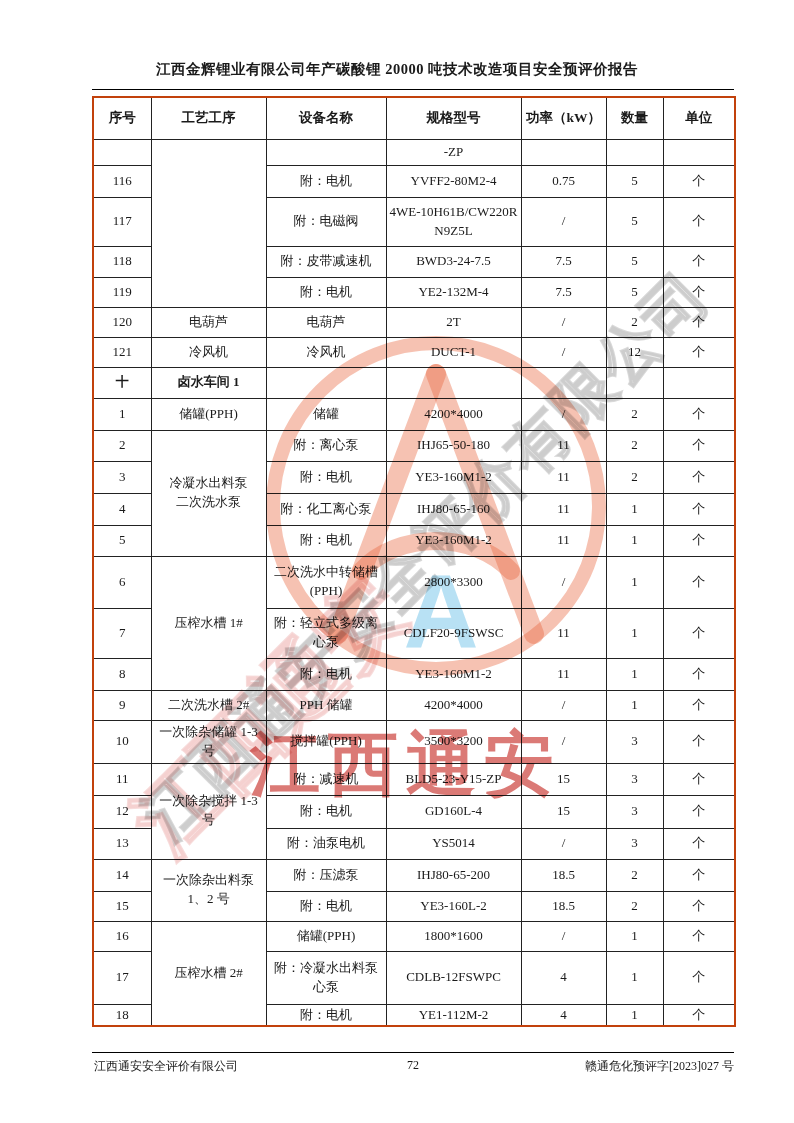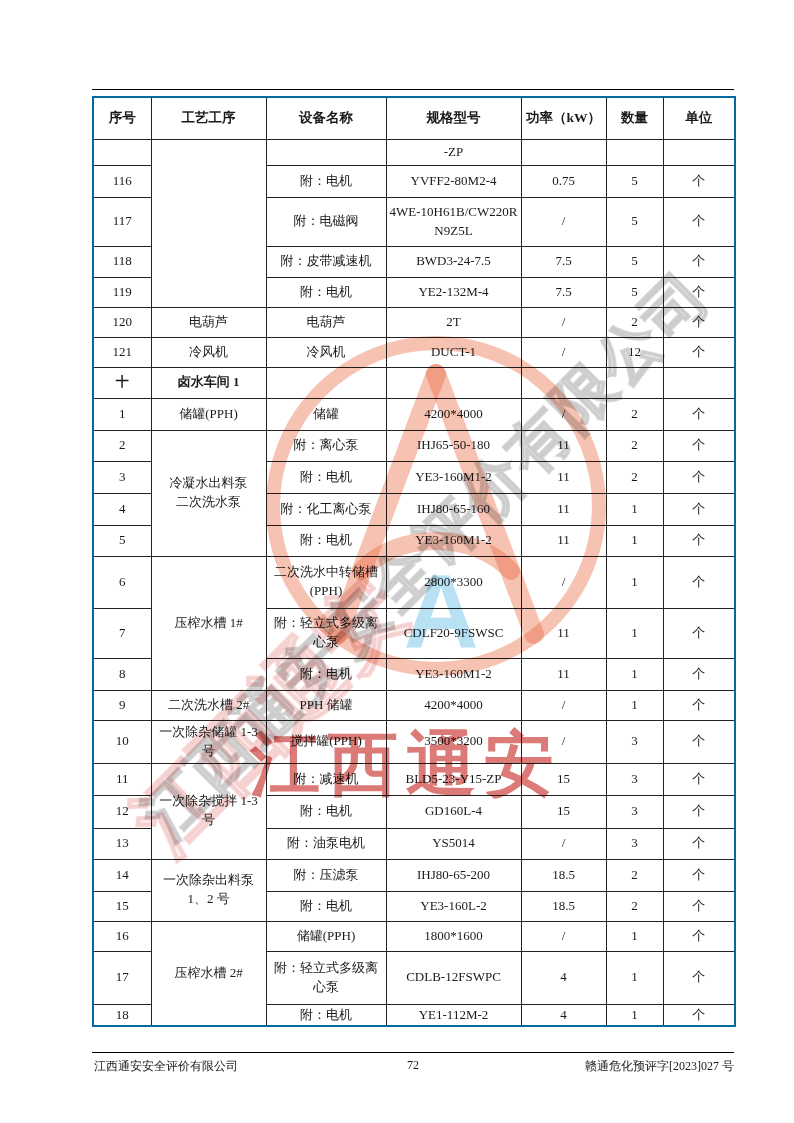--- a/index.html
+++ b/index.html
@@ -6,21 +6,21 @@
   html,body { width:794px; height:1123px; background:#ffffff; overflow:hidden;
     font-family:"Liberation Serif","DejaVu Serif",serif; color:#1a1a1a; }
   #page { position:relative; width:794px; height:1123px; background:#fff; }
 
   .doc-title { position:absolute; top:60px; left:0; width:794px; text-align:center;
     font-size:14.5px; font-weight:600; letter-spacing:0.5px; }
   .header-rule { position:absolute; top:89px; left:92px; width:642px; height:0;
     border-top:1.5px solid #000; }
 
   table.equip { position:absolute; top:96px; left:92px; width:642px;
-    border-collapse:collapse; table-layout:fixed; border:2px solid #0369a1; }
+    border-collapse:collapse; table-layout:fixed; border:2px solid #c2410c; }
   table.equip th, table.equip td { border:1px solid #222; text-align:center;
     vertical-align:middle; font-size:13px; line-height:1.45; padding:1px 2px;
     overflow:hidden; }
   table.equip th { font-weight:bold; font-size:13.5px; height:42px; }
   td.c-spec { word-break:break-all; }
   td.c-proc { white-space:pre-line; }
   .b { font-weight:bold; }
 
   .footer-rule { position:absolute; top:1052px; left:92px; width:642px; height:0;
     border-top:1.2px solid #000; }
@@ -45,20 +45,21 @@
     font-family:"Liberation Sans","DejaVu Sans",sans-serif;
     color:rgba(125,200,235,0.55); z-index:6; }
   #wm-red-text { left:250px; top:718px; font-size:70px; font-weight:bold;
     letter-spacing:8px; white-space:nowrap; color:rgba(197,40,34,0.62); z-index:7; }
 </style>
 </head>
 <body>
 
 <div id="page">
 
+  <div class="doc-title">江西金辉锂业有限公司年产碳酸锂 20000 吨技术改造项目安全预评价报告</div>
   <div class="header-rule"></div>
 
   <table class="equip">
     <colgroup>
       <col style="width:58px">
         <col style="width:115px">
         <col style="width:120px">
       <col style="width:135px">
         <col style="width:85px">
         <col style="width:57px">
@@ -277,21 +278,21 @@
           <td class="c-no">16</td>
           <td class="c-proc" rowspan="3">压榨水槽 2#</td>
           <td class="c-equip c-proc">储罐(PPH)</td>
           <td class="c-spec">1800*1600</td>
           <td class="c-num">/</td>
           <td class="c-num">1</td>
           <td class="c-num">个</td>
         </tr>
         <tr style="height: 53px;">
           <td class="c-no">17</td>
-          <td class="c-equip c-proc">附：轻立式多级离
+          <td class="c-equip c-proc">附：冷凝水出料泵
 心泵</td>
           <td class="c-spec">CDLB-12FSWPC</td>
           <td class="c-num">4</td>
           <td class="c-num">1</td>
           <td class="c-num">个</td>
         </tr>
         <tr style="height: 17px;">
           <td class="c-no">18</td>
           <td class="c-equip c-proc">附：电机</td>
           <td class="c-spec">YE1-112M-2</td>

